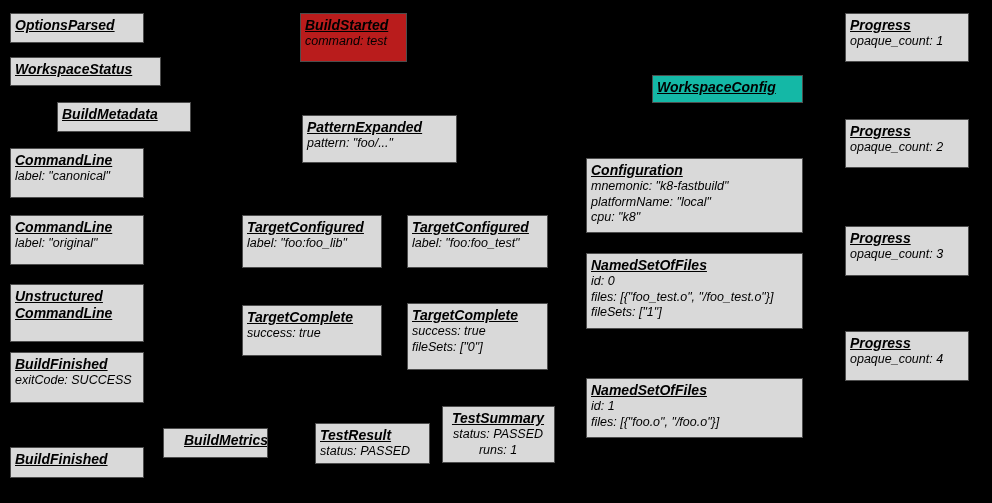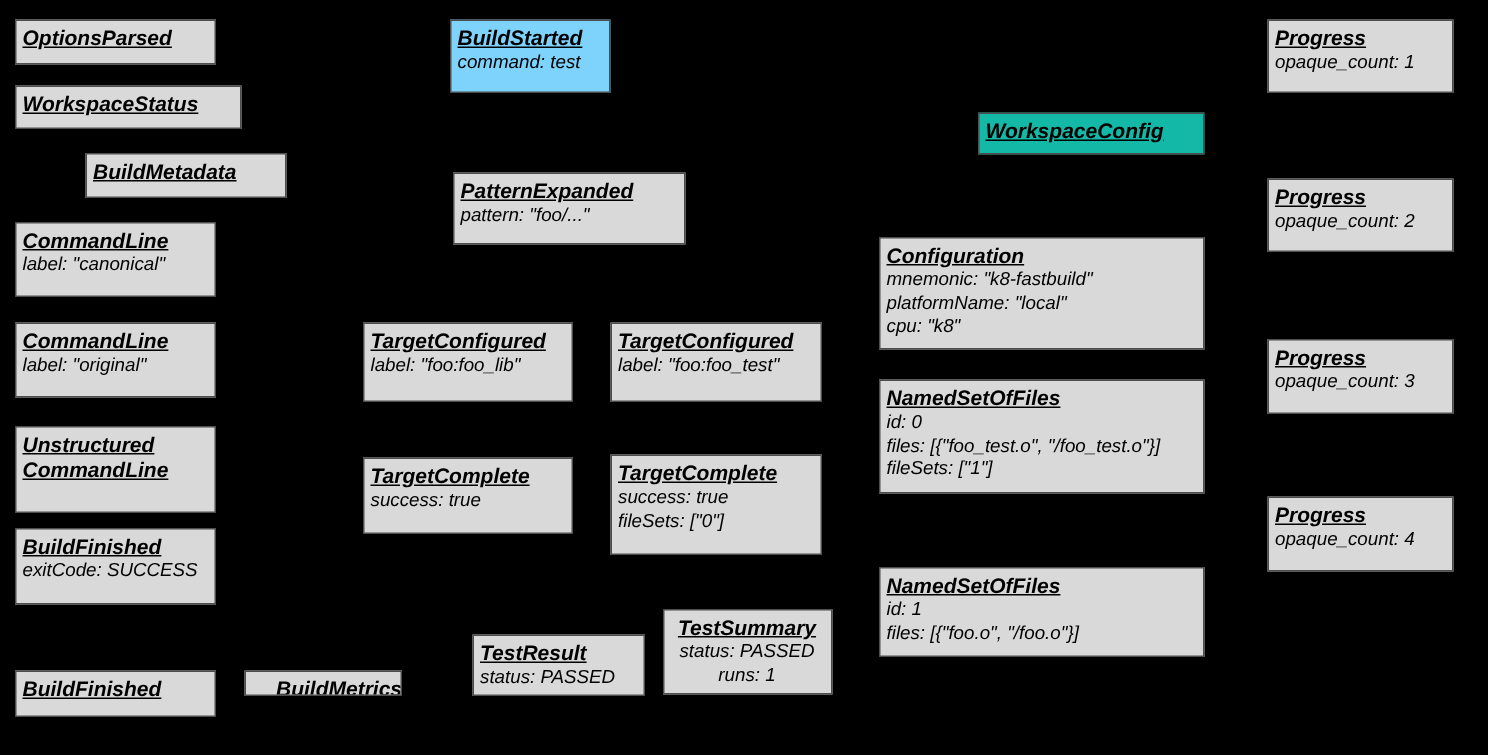--- a/index.html
+++ b/index.html
@@ -93,27 +93,27 @@
     <div class="body">
         <div class="body-line">exitCode: SUCCESS</div>
       </div>
   </div>
     <div class="node" style="left: 10px; top: 447px; width: 134px; height: 31px; background: rgb(217, 217, 217); border-color: rgb(77, 77, 77);">
     <div class="title">
         <span class="title-line">BuildFinished</span>
       </div>
     <div class="body"></div>
   </div>
-    <div class="node" style="left: 163px; top: 447px; width: 105px; height: 17px; background: rgb(217, 217, 217); border-color: rgb(77, 77, 77); padding-left: 20px;">
+    <div class="node" style="left: 163px; top: 428px; width: 105px; height: 30px; background: rgb(217, 217, 217); border-color: rgb(77, 77, 77); padding-left: 20px;">
     <div class="title">
         <span class="title-line">BuildMetrics</span>
       </div>
     <div class="body"></div>
   </div>
-    <div class="node" style="left: 300px; top: 13px; width: 107px; height: 49px; background: #7dd3fc; border-color: rgb(77, 77, 77);">
+    <div class="node" style="left: 300px; top: 13px; width: 107px; height: 49px; background: #b91c1c; border-color: rgb(77, 77, 77);">
     <div class="title">
         <span class="title-line">BuildStarted</span>
       </div>
     <div class="body">
         <div class="body-line">command: test</div>
       </div>
   </div>
     <div class="node" style="left: 302px; top: 115px; width: 155px; height: 48px; background: rgb(217, 217, 217); border-color: rgb(77, 77, 77);">
     <div class="title">
         <span class="title-line">PatternExpanded</span>

